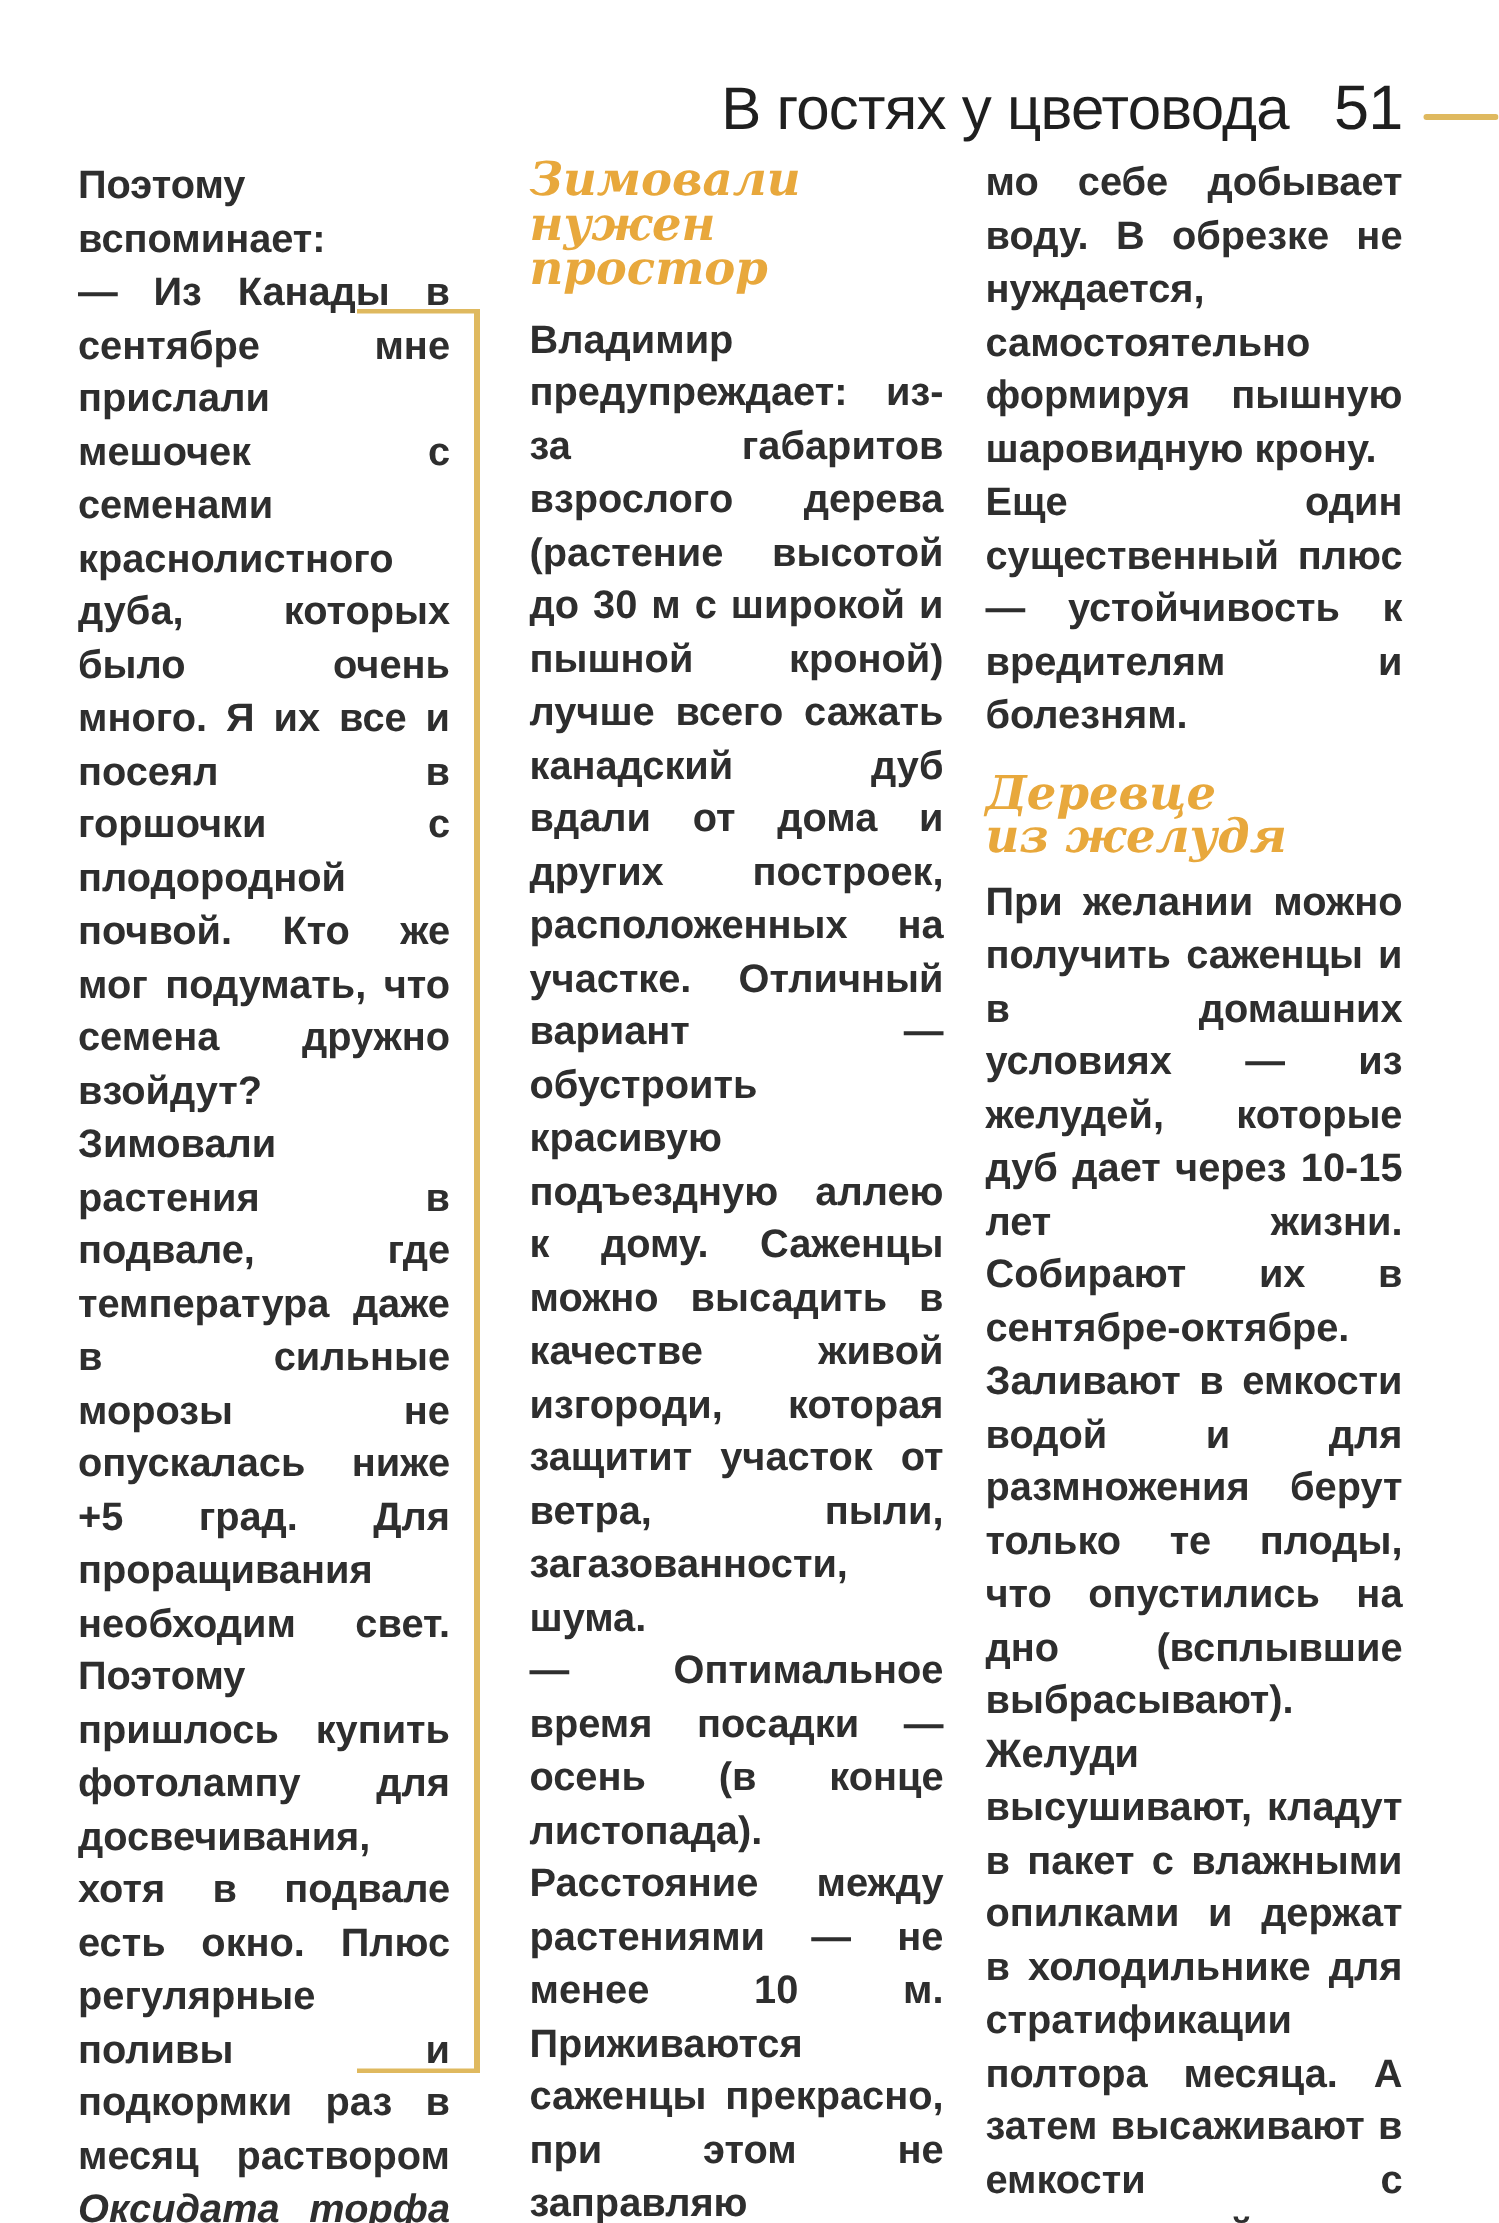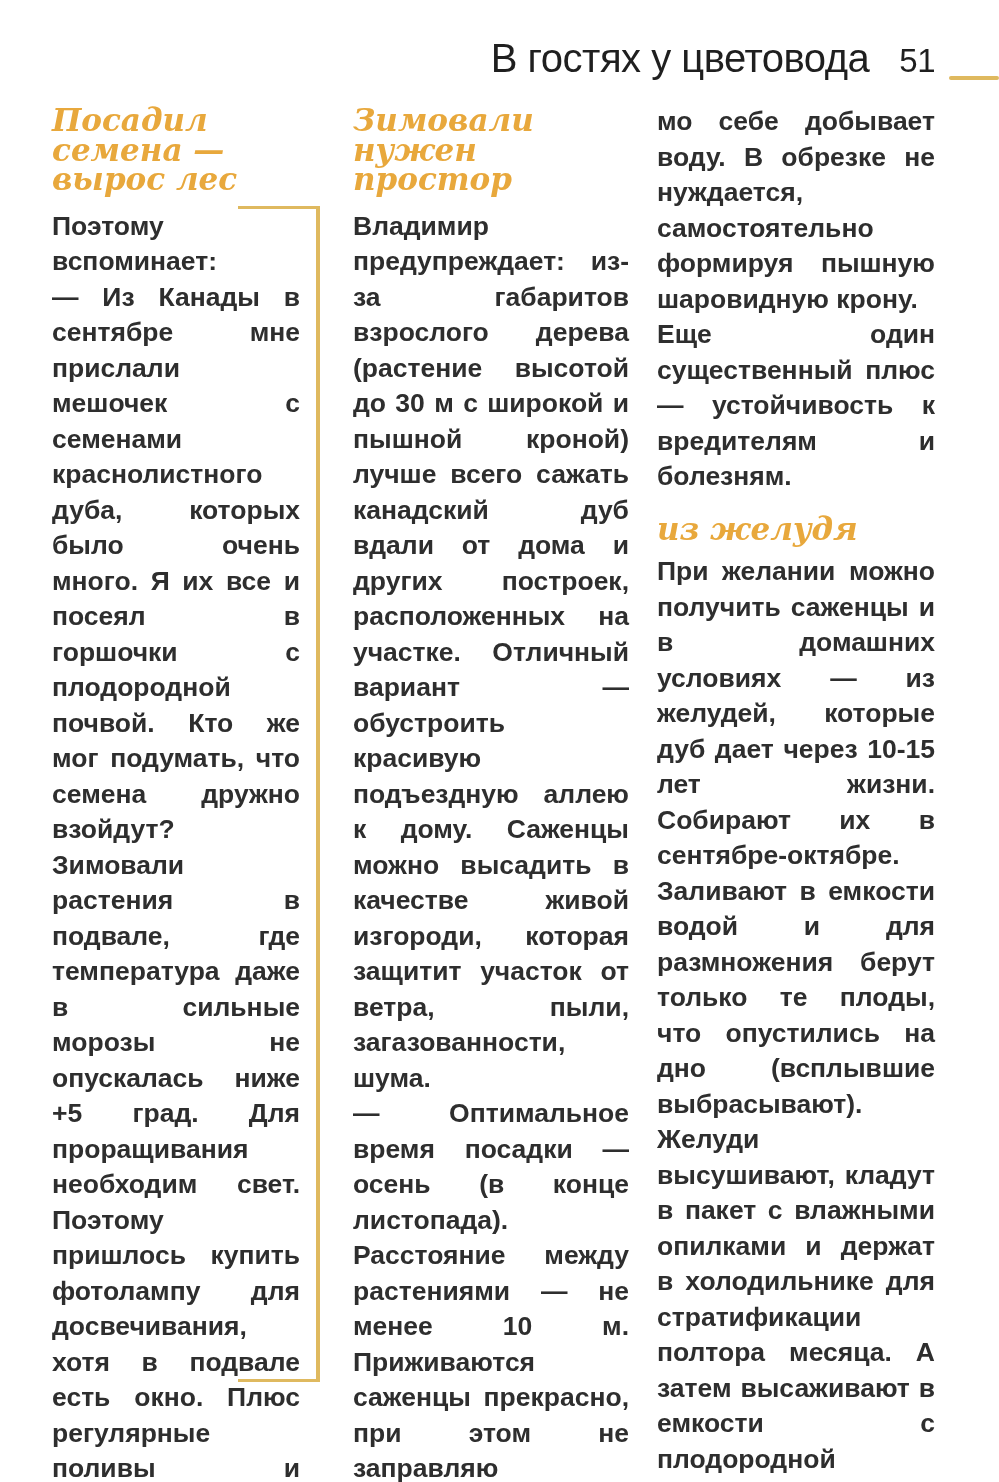--- a/index.html
+++ b/index.html
@@ -8,28 +8,28 @@
     background: #ffffff;
     font-family: "Liberation Sans", sans-serif;
     position: relative;
     overflow: hidden;
   }
   .page { position: absolute; inset: 0; }
 
   
   .running-head {
     position: absolute;
-    top: 36px; right: 64px;
+    top: 48px; right: 64px;
     display: flex; align-items: baseline; gap: 30px;
     color: #1f1f1f;
     font-size: 40px;
     letter-spacing: -0.5px;
     white-space: nowrap;
   }
-  .running-head .pagenum { font-size: 33px; }
+  .running-head .pagenum { font-size: 42px; }
   .head-rule {
     position: absolute;
     top: 76px; right: 0;
     width: 50px; height: 4px;
     background: #dfb95f;
     border-radius: 2px;
   }
 
   
   .bracket {
@@ -81,42 +81,38 @@
 
   <div class="running-head">
     <span>В гостях у цветовода</span>
     <span class="pagenum">51</span>
   </div>
   <div class="head-rule"></div>
 
   <div class="bracket"></div>
 
   <section class="col col-1">
-    <h2 class="article-heading">
-      <div>Посадил</div>
-      <div>семена —</div>
-      <div>вырос лес</div>
-    </h2>
     <p>Поэтому вспоминает:</p>
     <p><span>— Из Канады в сентябре мне прислали мешочек с семенами краснолистного дуба, которых было очень много. Я их все и посеял в горшочки с плодородной почвой. Кто же мог подумать, что семена дружно взойдут? Зимовали растения в подвале, где температура даже в сильные морозы не опускалась ниже +5 град. Для проращивания необходим свет. Поэтому пришлось купить фотолампу для досвечивания, хотя в подвале есть окно. Плюс регулярные поливы и подкормки раз в месяц раствором </span><span class="ital">Оксидата торфа</span><span> (по инструкции). Весной, как потеплело, горшки вынес в сад, а в октябре пересадил растения в открытый грунт. И они не только все принялись, но и стали хорошо расти. Конечно, я понимал, что одному мне не нужен весь этот «лес». Но и проредить его рука не поднялась. Поэтому повесил баннер на участке с предложением приобретать саженцы. И люди проявили интерес.</span></p>
   </section>
 
   <section class="col col-2">
     <h2 class="article-heading">
       <div>Зимовали</div>
       <div>нужен простор</div>
     </h2>
     <p>Владимир предупреждает: из-за габаритов взрослого дерева (растение высотой до 30 м с широкой и пышной кроной) лучше всего сажать канадский дуб вдали от дома и других построек, расположенных на участке. Отличный вариант — обустроить красивую подъездную аллею к дому. Саженцы можно высадить в качестве живой изгороди, которая защитит участок от ветра, пыли, загазованности, шума.</p>
     <p>— Оптимальное время посадки — осень (в конце листопада). Расстояние между растениями — не менее 10 м. Приживаются саженцы прекрасно, при этом не заправляю посадочные ямы удобрениями. В первую зиму деревце лучше обвязать еловым лапником для защиты от зайцев. А вот приствольный круг утеплять не обязательно: растение не боится наших морозов.</p>
 
   </section>
 
   <section class="col col-3">
     <p>мо себе добывает воду. В обрезке не нуждается, самостоятельно формируя пышную шаровидную крону.</p>
     <p>Еще один существенный плюс — устойчивость к вредителям и болезням.</p>
     <h2 class="article-heading mid">
+      <div>Деревце</div>
       <div>из желудя</div>
     </h2>
     <p>При желании можно получить саженцы и в домашних условиях — из желудей, которые дуб дает через 10-15 лет жизни. Собирают их в сентябре-октябре. Заливают в емкости водой и для размножения берут только те плоды, что опустились на дно (всплывшие выбрасывают). Желуди высушивают, кладут в пакет с влажными опилками и держат в холодильнике для стратификации полтора месяца. А затем высаживают в емкости с плодородной землей на глубину 2-3 см.</p>
 
   </section>
 
 </div>
 
 </body></html>

